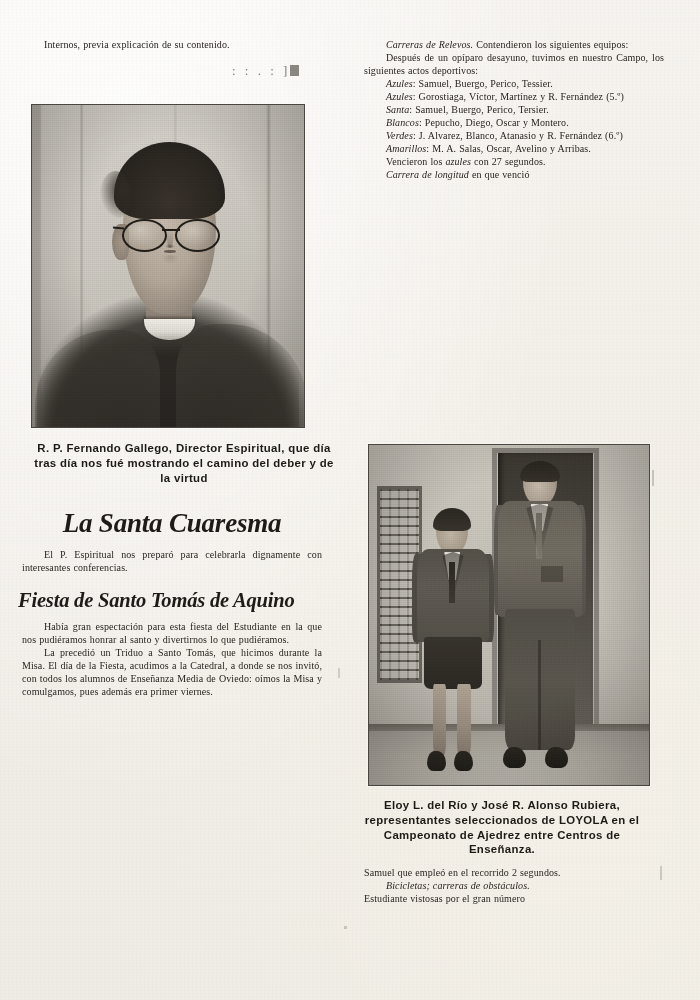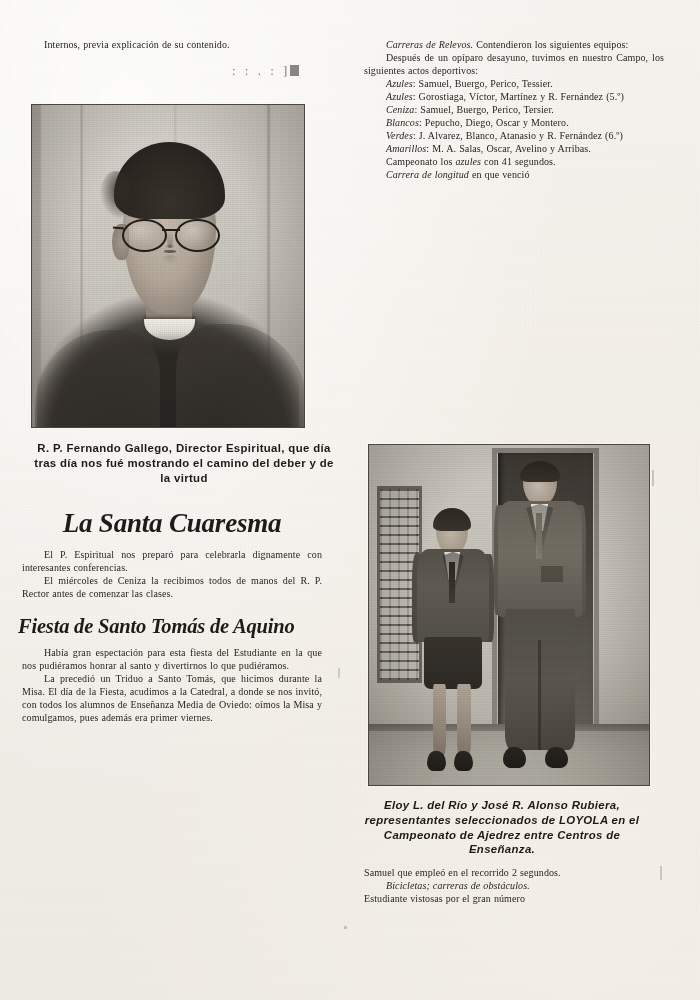--- a/index.html
+++ b/index.html
@@ -369,21 +369,21 @@
     position: absolute;
     font-family: "Liberation Sans", "DejaVu Sans", sans-serif;
     font-weight: bold;
     font-size: 11.4px;
     line-height: 1.30;
     letter-spacing: .35px;
     text-align: center;
     color: #1c1a17;
   }
   #caption-priest { left: 34px; top: 441px; width: 300px; }
-  #caption-boys   { left: 352px; top: 798px; width: 300px; font-style: italic; }
+  #caption-boys   { left: 352px; top: 798px; width: 300px; }
 
   
   .speck {
     position: absolute;
     background: rgba(90,84,74,.55);
     pointer-events: none;
   }
   .marks-top {
     position: absolute;
     left: 232px; top: 63px;
@@ -437,55 +437,54 @@
     </div>
     <div class="vign"></div>
     <div class="texture"></div>
   </div>
 
   <div class="caption" id="caption-priest">R. P. Fernando Gallego, Director Espiritual, que día tras día nos fué mostrando el camino del deber y de la virtud</div>
 
   <div class="col col-left" style="top:496px;">
     <h2 class="head-cuaresma">La Santa Cuaresma</h2>
     <p>El P. Espiritual nos preparó para celebrarla dignamente con interesantes conferencias.</p>
-    <p>El miércoles de Ceniza la recibimos todos de manos del R. P. Rector antes de comenzar las clases.</p>
     <h2 class="head-fiesta">Fiesta de Santo Tomás de Aquino</h2>
     <p>Había gran espectación para esta fiesta del Estudiante en la que nos pudiéramos honrar al santo y divertirnos lo que pudiéramos.</p>
     <p>La precedió un Triduo a Santo Tomás, que hicimos durante la Misa. El día de la Fiesta, acudimos a la Catedral, a donde se nos invitó, con todos los alumnos de Enseñanza Media de Oviedo: oímos la Misa y comulgamos, pues además era primer viernes.</p>
   </div>
 
   <div class="col col-right">
     <div style="height:38px"></div>
     <p>
       <i>Carreras de Relevos.</i><span> Contendieron los siguientes equipos:</span>
     </p>
 
     <p>Después de un opíparo desayuno, tuvimos en nuestro Campo, los siguientes actos deportivos:</p>
 
     <p class="team">
       <i>Azules</i><span>: </span><span>Samuel, Buergo, Perico, Tessier.</span>
     </p>
     <p class="team">
       <i>Azules</i><span>: </span><span>Gorostiaga, Víctor, Martínez y R. Fernández (5.º)</span>
     </p>
     <p class="team">
-      <i>Ceniza</i><span>: </span><span>Samuel, Buergo, Perico, Tersier.</span>
+      <i>Santa</i><span>: </span><span>Samuel, Buergo, Perico, Tersier.</span>
     </p>
     <p class="team">
       <i>Blancos</i><span>: </span><span>Pepucho, Diego, Oscar y Montero.</span>
     </p>
     <p class="team">
       <i>Verdes</i><span>: </span><span>J. Alvarez, Blanco, Atanasio y R. Fernández (6.º)</span>
     </p>
     <p class="team">
       <i>Amarillos</i><span>: </span><span>M. A. Salas, Oscar, Avelino y Arribas.</span>
     </p>
 
     <p>
-      <span>Campeonato los </span><i>azules</i><span> con 41 segundos.</span>
+      <span>Vencieron los </span><i>azules</i><span> con 27 segundos.</span>
     </p>
 
     <p>
       <i>Carrera de longitud</i><span> en que venció</span>
     </p>
   </div>
 
   <div class="photo" id="photo-boys">
     <div class="bo-wall"></div>
     <div class="bo-window"></div>

